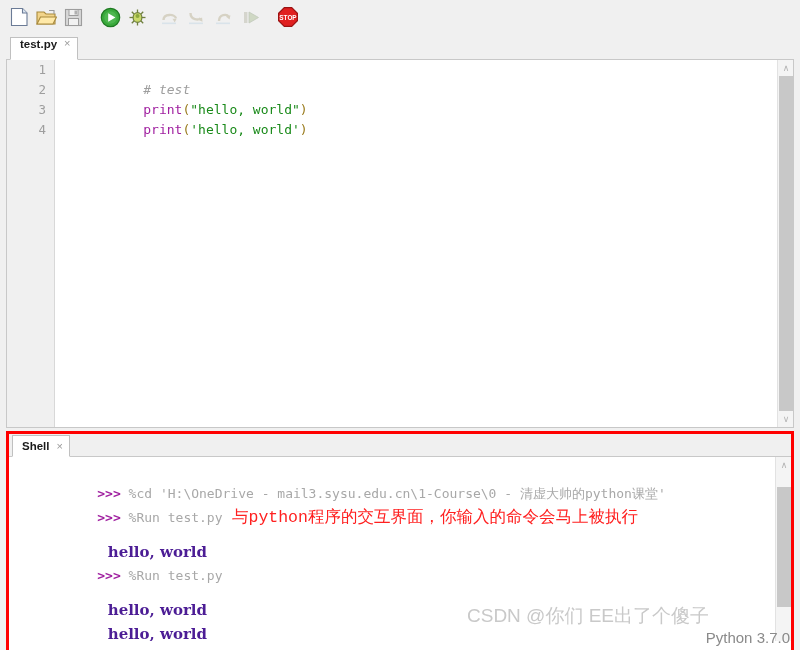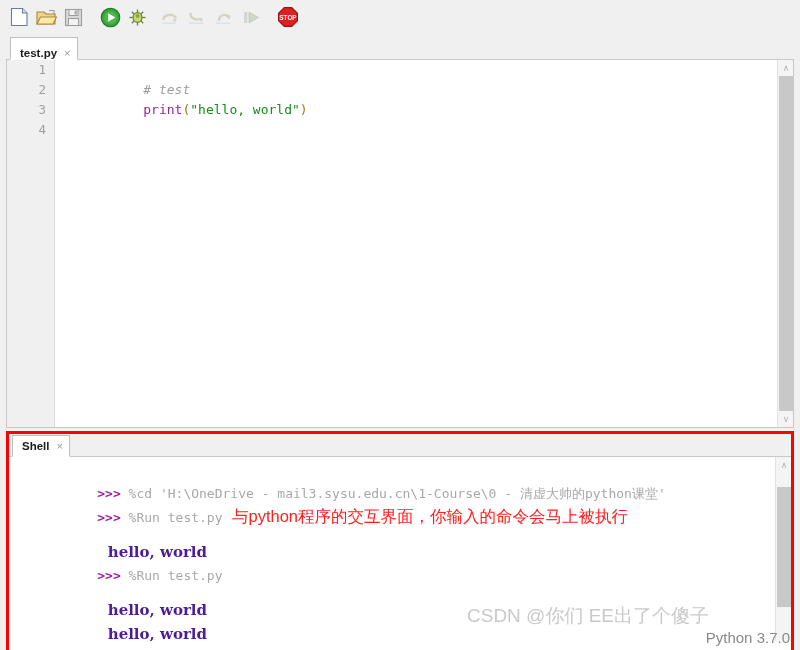--- a/index.html
+++ b/index.html
@@ -49,21 +49,21 @@
     border-bottom: 1px solid #c8c8c8;
   }
   .tab {
     position: absolute;
     left: 4px; top: 1px;
     height: 23px;
     background: #ffffff;
     border: 1px solid #c0c0c0;
     border-bottom: 1px solid #ffffff;
     display: flex;
-    align-items: flex-end;
+    align-items: flex-start;
     padding: 0 6px 0 9px;
     font-size: 11.5px;
     color: #1a1a1a;
     font-weight: bold;
   }
   .tab .tab-close {
     margin-left: 7px;
     color: #9a9a9a;
     font-size: 11px;
     font-weight: normal;
@@ -183,21 +183,21 @@
   .sl.blank { height: 10px; }
   .prompt { color: #a020a0; font-weight: bold; }
   .cmd    { color: #a8a8a8; }
   .outtxt { color: #4c1d95; font-family: "DejaVu Serif", serif; font-weight: bold; font-size: 15px; }
 
   .annotation {
     position: absolute;
     left: 232px; top: 506px;
     font-size: 16.5px;
     color: #ff2020;
-    font-family: Liberation Sans, sans-serif;
+    font-family: Liberation Mono, monospace;
     white-space: nowrap;
   }
 
   .watermark {
     position: absolute;
     left: 467px; top: 603px;
     font-size: 19px;
     color: #c9c9c9;
     white-space: nowrap;
     font-family: "Liberation Sans", sans-serif;
@@ -330,20 +330,23 @@
       </div>
 
       <div class="code-lines">
         <div class="cl">
           <span class="tok-comment"># test</span>
         </div>
         <div class="cl">
           <span class="tok-func">print</span><span class="tok-paren">(</span><span class="tok-string">"hello, world"</span><span class="tok-paren">)</span>
         </div>
         <div class="cl">
+          <span class="tok-func">print</span><span class="tok-paren">(</span><span class="tok-string">'hello, world'</span><span class="tok-paren">)</span>
+        </div>
+        <div class="cl">
           <span class="tok-plain"></span>
         </div>
       </div>
 
       <div class="vscroll">
         <div class="arrow up">∧</div>
         <div class="thumb" style="top:16px; bottom:16px;"></div>
         <div class="arrow dn">∨</div>
       </div>
     </div>

